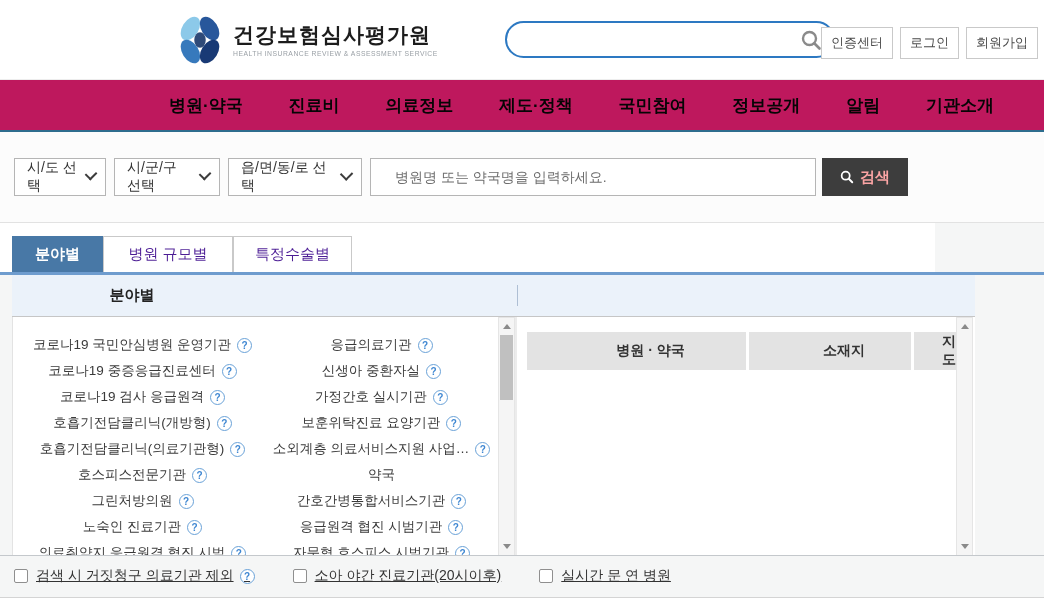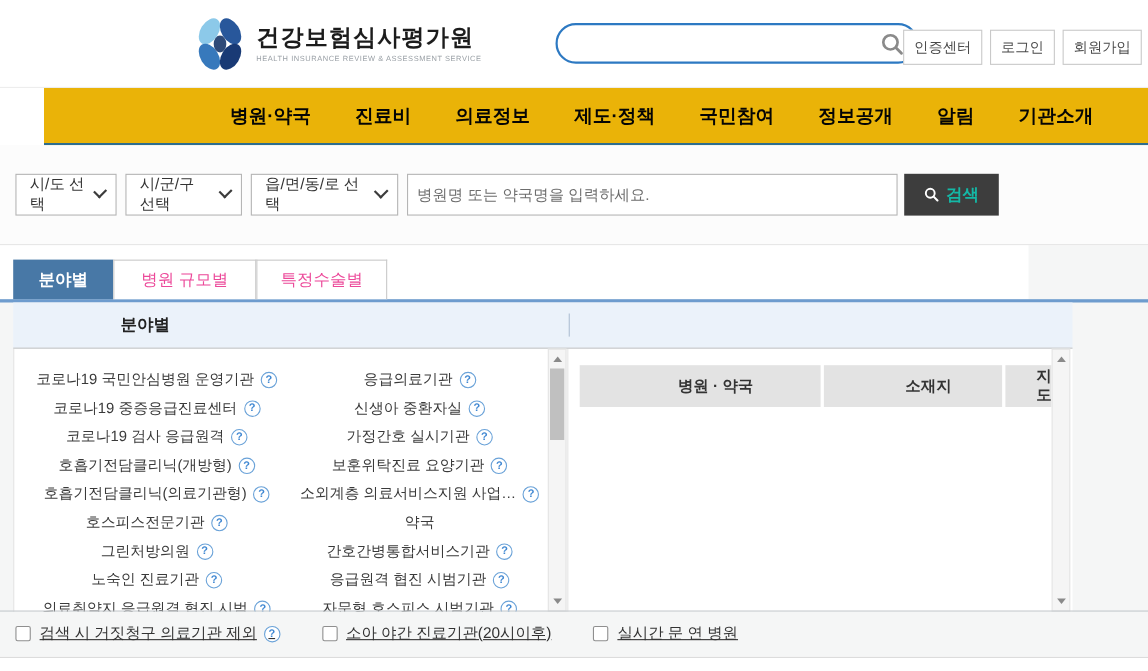--- a/index.html
+++ b/index.html
@@ -13,42 +13,42 @@
   .logo{position:absolute;left:177px;top:15px;display:flex;align-items:center;gap:10px;}
   .logo-title{font-size:21px;font-weight:bold;color:#1c1c1c;letter-spacing:1px;line-height:1.1;}
   .logo-subtitle{font-size:6.8px;color:#9aa0a6;letter-spacing:.5px;margin-top:3px;}
   .header-search{position:absolute;left:505px;top:21px;width:330px;height:37px;box-sizing:border-box;
     border:2px solid #2d79c2;border-radius:20px;background:#fff;display:flex;align-items:center;}
   .header-search input{flex:1;border:none;outline:none;background:transparent;padding:0 6px 0 16px;font-size:14px;color:#333;}
   .hs-icon{margin-right:11px;display:flex;cursor:pointer;}
   .header-buttons{position:absolute;right:6px;top:27px;display:flex;gap:7px;}
   .hbtn{border:1px solid #c9c9c9;background:#fff;color:#4a4a4a;font-size:13px;padding:6px 9px;border-radius:0;cursor:pointer;font-family:inherit;}
   
-  .main-nav{height:50px;background:#eab308;border-bottom:2px solid #2e6d8e;display:flex;align-items:center;
-    justify-content:space-between;padding:0 50px 0 169px;box-sizing:content-box;margin-left:40px;}
+  .main-nav{height:50px;background:#be185d;border-bottom:2px solid #2e6d8e;display:flex;align-items:center;
+    justify-content:space-between;padding:0 50px 0 169px;box-sizing:content-box;}
   .nav-item{font-size:17px;font-weight:bold;color:#050505;cursor:pointer;white-space:nowrap;}
   
   .filter-bar{height:91px;background:#fcfcfc;border-bottom:1px solid #e2e2e2;display:flex;align-items:center;
     padding:0 14px;box-sizing:border-box;}
   .select-box{height:38px;background:#fff;border:1px solid #b5b5b5;display:flex;align-items:center;
     justify-content:space-between;padding:0 10px 0 12px;font-size:14px;color:#333;box-sizing:border-box;cursor:pointer;margin-right:8px;}
   .chev{width:8px;height:8px;border-right:2px solid #3c3c3c;border-bottom:2px solid #3c3c3c;
     transform:rotate(45deg) translate(-2px,-2px);margin-left:10px;}
-  .kw-input{width:446px;height:38px;border:1px solid #b5b5b5;box-sizing:border-box;padding:0 8px;
+  .kw-input{width:446px;height:38px;border:1px solid #b5b5b5;box-sizing:border-box;padding:0 24px;
     font-size:14px;color:#333;font-family:inherit;margin-right:6px;}
   .kw-input::placeholder{color:#6d6d6d;opacity:1;}
-  .search-btn{width:86px;height:38px;background:#3d3d3d;border:none;color:#14b8a6;font-size:15px;font-weight:bold;
+  .search-btn{width:86px;height:38px;background:#3d3d3d;border:none;color:#fca5a5;font-size:15px;font-weight:bold;
     display:flex;align-items:center;justify-content:center;gap:6px;cursor:pointer;font-family:inherit;}
   
   .content{position:relative;height:374px;background:#f5f6f6;}
   .tab-strip-bg{position:absolute;left:0;top:0;width:935px;height:49px;background:#fff;}
   .tabs{position:absolute;left:12px;top:13px;display:flex;z-index:2;}
   .tab{height:36px;display:flex;align-items:center;justify-content:center;font-size:15px;box-sizing:border-box;cursor:pointer;}
   .tab.active{background:#4878a6;color:#fff;font-weight:bold;width:91px;}
-  .tab.plain{background:#fff;border:1px solid #c9c9c9;border-bottom:none;color:#ec4899;}
+  .tab.plain{background:#fff;border:1px solid #c9c9c9;border-bottom:none;color:#4c1d95;}
   .tab.t2{width:130px;}
   .tab.t3{width:119px;}
   .tab-underline{position:absolute;left:0;top:49px;width:100%;height:3px;background:#6e9cce;}
   
   .panel{position:absolute;left:12px;top:52px;width:963px;}
   .panel-header{height:41px;background:#ebf2fa;border-bottom:1px solid #c6c6c6;position:relative;}
   .ph-label{position:absolute;left:0;top:0;width:240px;height:41px;display:flex;align-items:center;
     justify-content:center;font-size:15px;font-weight:bold;color:#222;}
   .ph-divider{position:absolute;left:505px;top:10px;width:1px;height:21px;background:#aebfd4;}
   .panel-body{display:flex;height:239px;background:#fff;border-left:1px solid #e3e3e3;box-sizing:border-box;}

